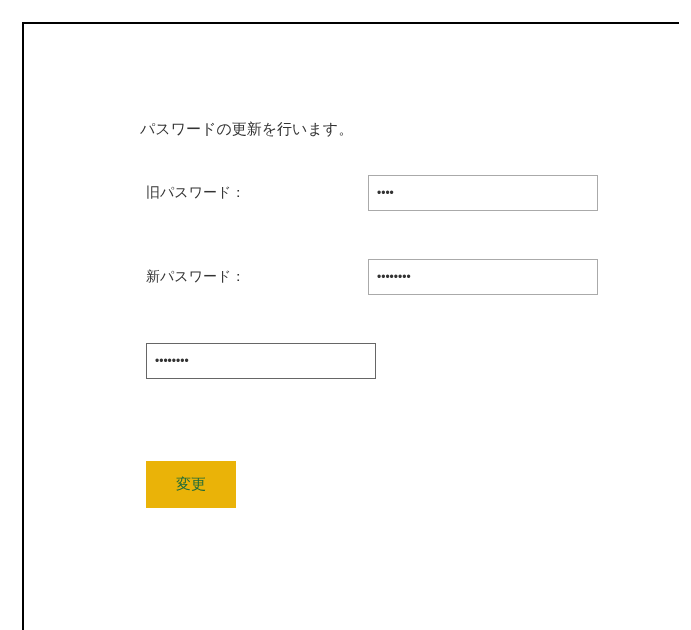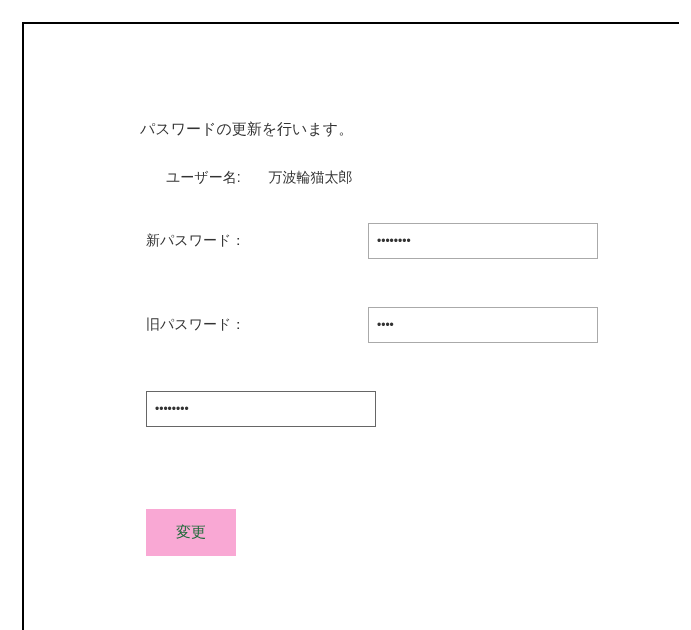--- a/index.html
+++ b/index.html
@@ -50,50 +50,45 @@
       color: #333;
       outline: none;
     }
     .field-input.focused {
       border: 1px solid #666;
     }
     .btn-row {
       margin-top: 70px;
     }
     .submit-btn {
-      background: #f9a8d4;
+      background: #eab308;
       border: none;
       color: #1f6b3a;
       font-size: 15px;
       padding: 14px 30px;
       cursor: pointer;
       font-family: inherit;
     }
   </style>
 </head>
 <body>
 
 <div class="frame">
 
   <div class="heading">パスワードの更新を行います。</div>
 
-  <div class="username-row">
-    <span>ユーザー名:</span>
-    <span> </span>
-    <span>万波輪猫太郎</span>
+
+  <div class="field-row">
+    <div class="field-label">旧パスワード：</div>
+    <input type="password" class="field-input" value="••••" style="">
   </div>
 
   <div class="field-row">
     <div class="field-label">新パスワード：</div>
     <input type="password" class="field-input" value="••••••••" style="">
-  </div>
-
-  <div class="field-row">
-    <div class="field-label">旧パスワード：</div>
-    <input type="password" class="field-input" value="••••" style="">
   </div>
 
   <div class="field-row">
     <input type="password" class="field-input focused" value="••••••••" style="">
   </div>
 
   <div class="btn-row">
     <button class="submit-btn">変更</button>
   </div>
 

